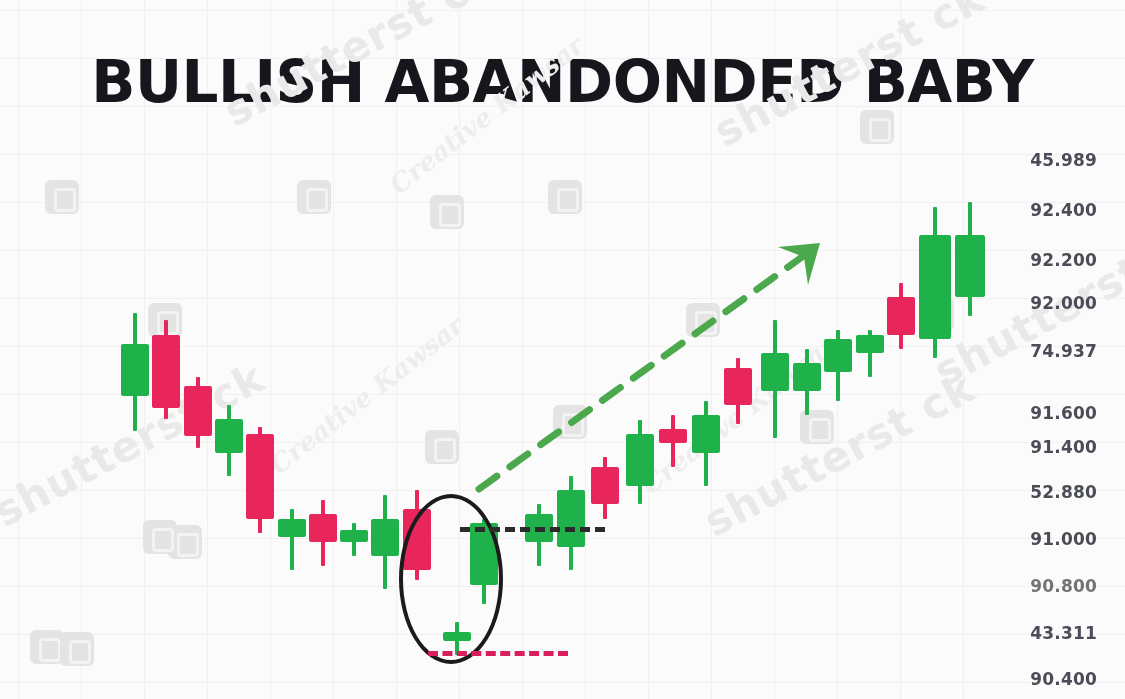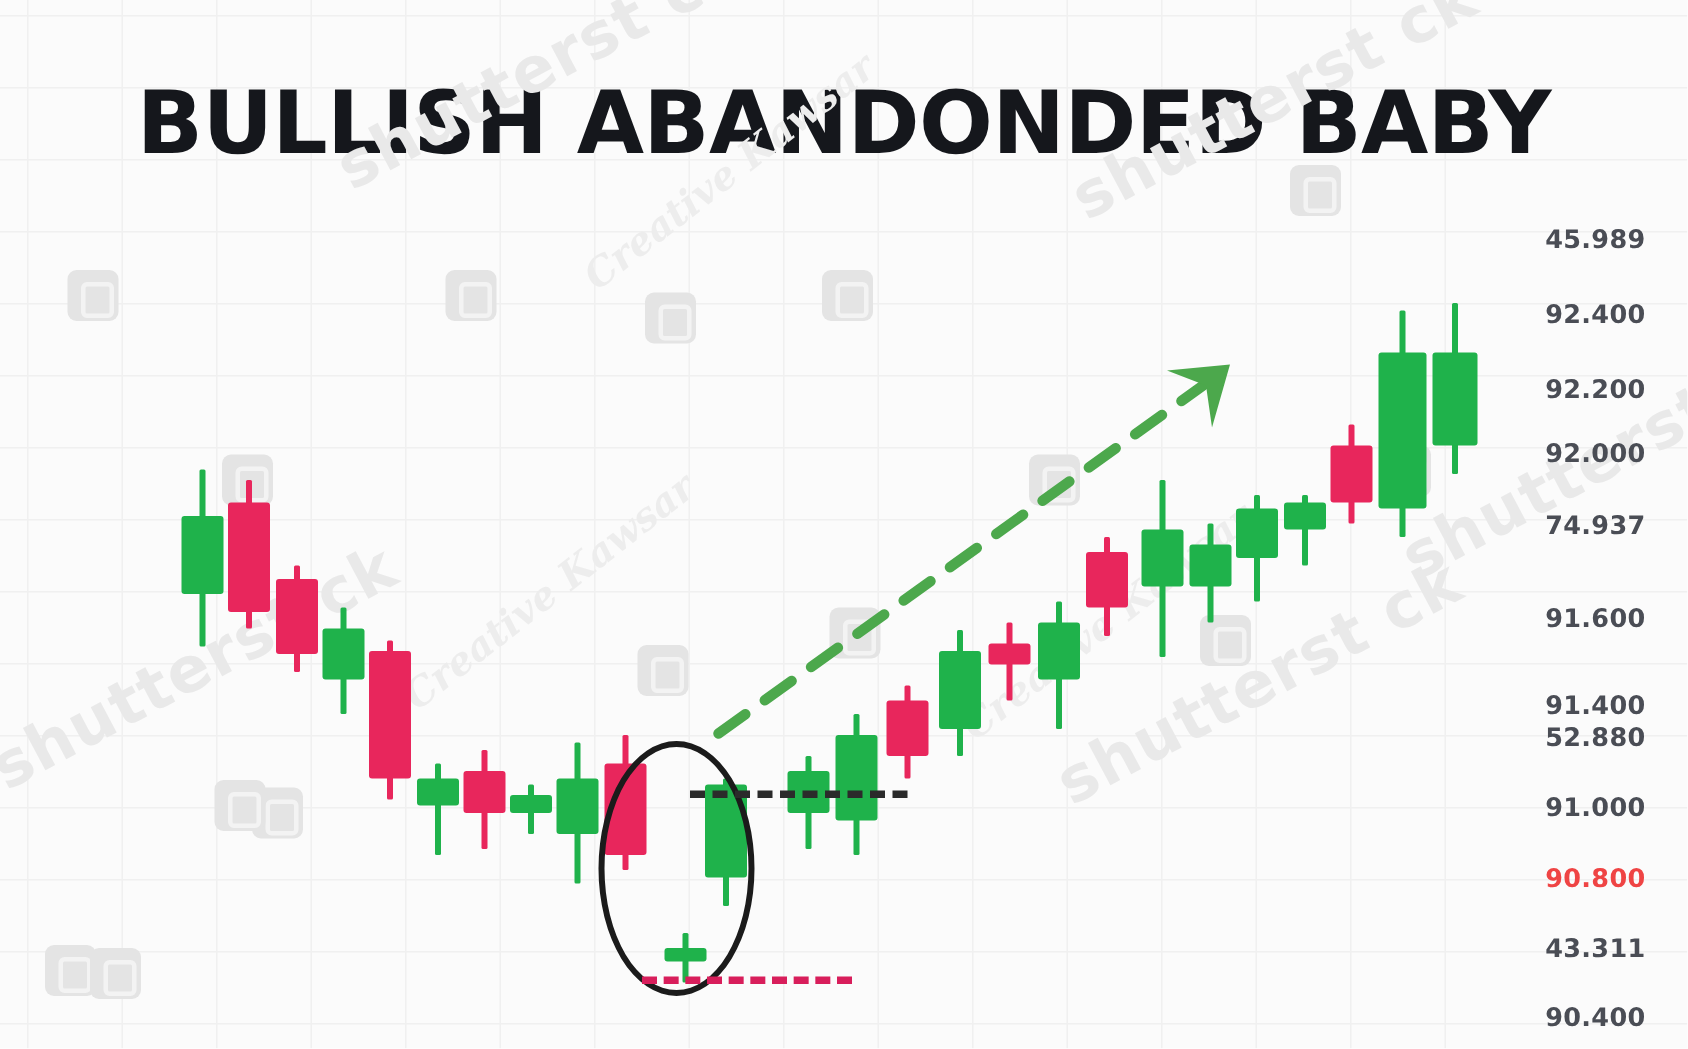--- a/index.html
+++ b/index.html
@@ -291,21 +291,21 @@
 
   <div class="dash-line" id="stop-line" style="left: 428px; top: 651px; width: 140px; border-top-color: rgb(216, 30, 91);"></div>
 
   <div id="axis">
       <div class="axis-tick" style="top: 160px; color: rgb(74, 77, 85);">45.989</div>
       <div class="axis-tick" style="top: 210px; color: rgb(74, 77, 85);">92.400</div>
       <div class="axis-tick" style="top: 260px; color: rgb(74, 77, 85);">92.200</div>
       <div class="axis-tick" style="top: 303px; color: rgb(74, 77, 85);">92.000</div>
       <div class="axis-tick" style="top: 351px; color: rgb(74, 77, 85);">74.937</div>
       <div class="axis-tick" style="top: 399px; color: rgb(74, 77, 85); margin-top: 14px;">91.600</div>
-      <div class="axis-tick" style="top: 447px; color: rgb(74, 77, 85); margin-top: 24px;">91.400</div>
+      <div class="axis-tick" style="top: 447px; color: rgb(74, 77, 85);">91.400</div>
       <div class="axis-tick" style="top: 492px; color: rgb(74, 77, 85);">52.880</div>
       <div class="axis-tick" style="top: 539px; color: rgb(74, 77, 85);">91.000</div>
-      <div class="axis-tick" style="top: 586px; color: #ef4444;">90.800</div>
+      <div class="axis-tick" style="top: 586px; color: #737373;">90.800</div>
       <div class="axis-tick" style="top: 633px; color: rgb(74, 77, 85);">43.311</div>
       <div class="axis-tick" style="top: 679px; color: rgb(74, 77, 85);">90.400</div>
     </div>
 
 </div>
 
 </body></html>

